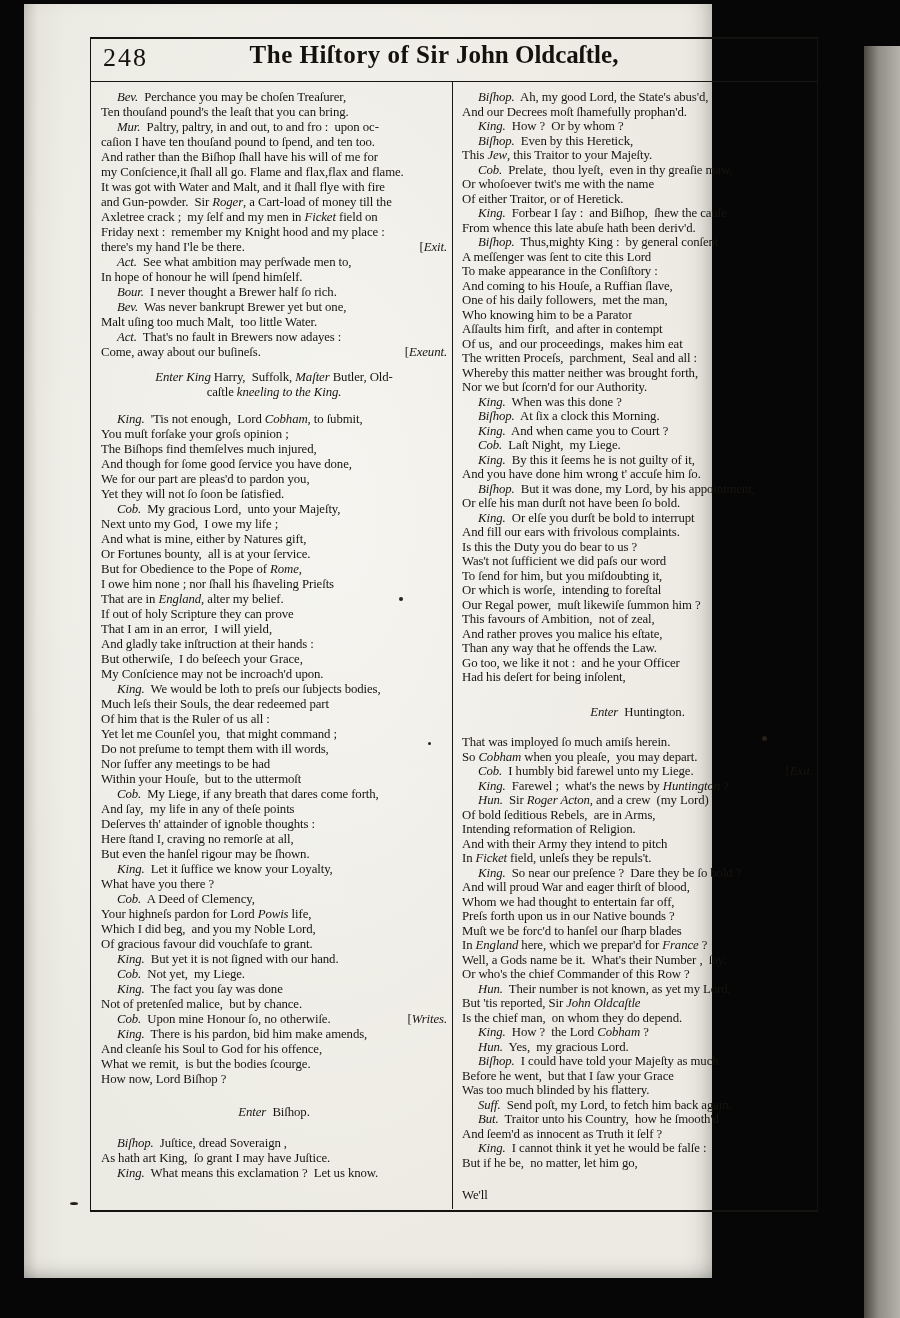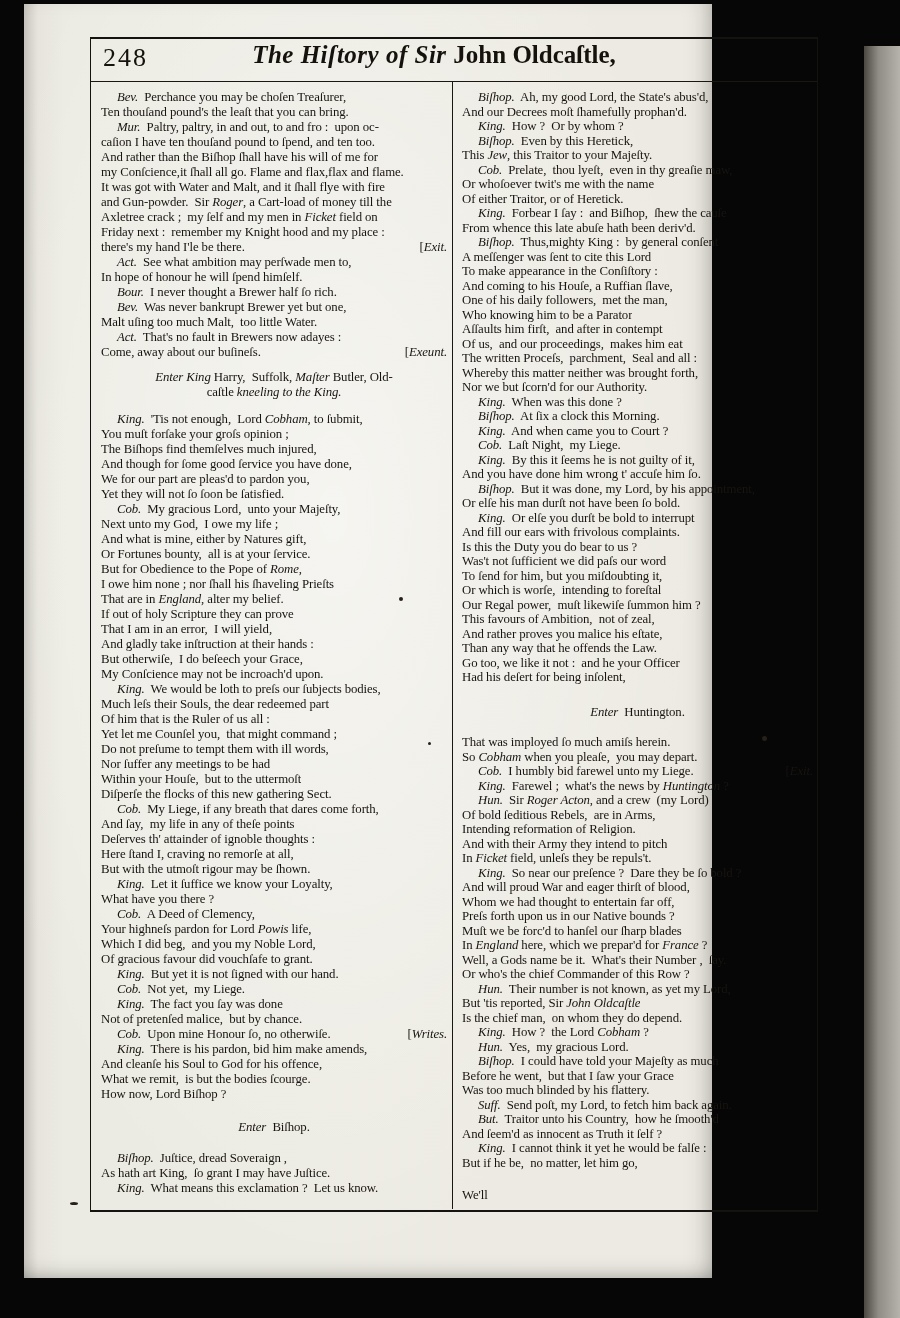--- a/index.html
+++ b/index.html
@@ -33,21 +33,21 @@
   .header{
     position:relative;height:42px;border-bottom:1.5px solid #1a1712;
   }
   .pageno{
     position:absolute;left:12px;top:4px;font-size:26px;letter-spacing:2px;color:#15120d;
   }
   .running-title{
     position:absolute;left:0;right:40px;top:2px;text-align:center;
     font-size:25px;font-weight:bold;color:#15120d;white-space:pre;
   }
-  .running-title .ti{font-style:italic;letter-spacing:0.5px;}
+  .running-title .ti{letter-spacing:0.5px;}
   .cols{display:flex;height:1127px;}
   .col{padding-top:8px;box-sizing:border-box;overflow:hidden;}
   .col.left{width:361px;padding-left:10px;padding-right:5px;}
   .col.right{flex:1;border-left:1.5px solid #1a1712;padding-left:9px;padding-right:4px;}
   .line{
     display:flex;justify-content:space-between;align-items:baseline;
     height:15px;line-height:15px;font-size:12.8px;letter-spacing:-0.1px;white-space:pre;
   }
   .col.right .line{height:14.5px;line-height:14.5px;}
   .line .main{overflow:hidden;flex:0 1 auto;}
@@ -108,26 +108,25 @@
           <div class="line"><span class="main"><span class="rm">And gladly take inſtruction at their hands :</span></span></div>
           <div class="line"><span class="main"><span class="rm">But otherwiſe,  I do beſeech your Grace,</span></span></div>
           <div class="line"><span class="main"><span class="rm">My Conſcience may not be incroach'd upon.</span></span></div>
           <div class="line ind"><span class="main"><span class="it">King.</span><span class="rm">  We would be loth to preſs our ſubjects bodies,</span></span></div>
           <div class="line"><span class="main"><span class="rm">Much leſs their Souls, the dear redeemed part</span></span></div>
           <div class="line"><span class="main"><span class="rm">Of him that is the Ruler of us all :</span></span></div>
           <div class="line"><span class="main"><span class="rm">Yet let me Counſel you,  that might command ;</span></span></div>
           <div class="line"><span class="main"><span class="rm">Do not preſume to tempt them with ill words,</span></span></div>
           <div class="line"><span class="main"><span class="rm">Nor ſuffer any meetings to be had</span></span></div>
           <div class="line"><span class="main"><span class="rm">Within your Houſe,  but to the uttermoſt</span></span></div>
-          <div class="line"><span class="main"><span class="rm">Diſperſe the flocks of this new gathering Sect.</span></span></div>
           <div class="line ind"><span class="main"><span class="it">Cob.</span><span class="rm">  My Liege, if any breath that dares come forth,</span></span></div>
           <div class="line"><span class="main"><span class="rm">And ſay,  my life in any of theſe points</span></span></div>
           <div class="line"><span class="main"><span class="rm">Deſerves th' attainder of ignoble thoughts :</span></span></div>
           <div class="line"><span class="main"><span class="rm">Here ſtand I, craving no remorſe at all,</span></span></div>
-          <div class="line"><span class="main"><span class="rm">But with the utmoſt rigour may be ſhown.</span></span></div>
+          <div class="line"><span class="main"><span class="rm">But even the hanſel rigour may be ſhown.</span></span></div>
           <div class="line ind"><span class="main"><span class="it">King.</span><span class="rm">  Let it ſuffice we know your Loyalty,</span></span></div>
           <div class="line"><span class="main"><span class="rm">What have you there ?</span></span></div>
           <div class="line ind"><span class="main"><span class="it">Cob.</span><span class="rm">  A Deed of Clemency,</span></span></div>
           <div class="line"><span class="main"><span class="rm">Your highneſs pardon for Lord </span><span class="it">Powis</span><span class="rm"> life,</span></span></div>
           <div class="line"><span class="main"><span class="rm">Which I did beg,  and you my Noble Lord,</span></span></div>
           <div class="line"><span class="main"><span class="rm">Of gracious favour did vouchſafe to grant.</span></span></div>
           <div class="line ind"><span class="main"><span class="it">King.</span><span class="rm">  But yet it is not ſigned with our hand.</span></span></div>
           <div class="line ind"><span class="main"><span class="it">Cob.</span><span class="rm">  Not yet,  my Liege.</span></span></div>
           <div class="line ind"><span class="main"><span class="it">King.</span><span class="rm">  The fact you ſay was done</span></span></div>
           <div class="line"><span class="main"><span class="rm">Not of pretenſed malice,  but by chance.</span></span></div>

